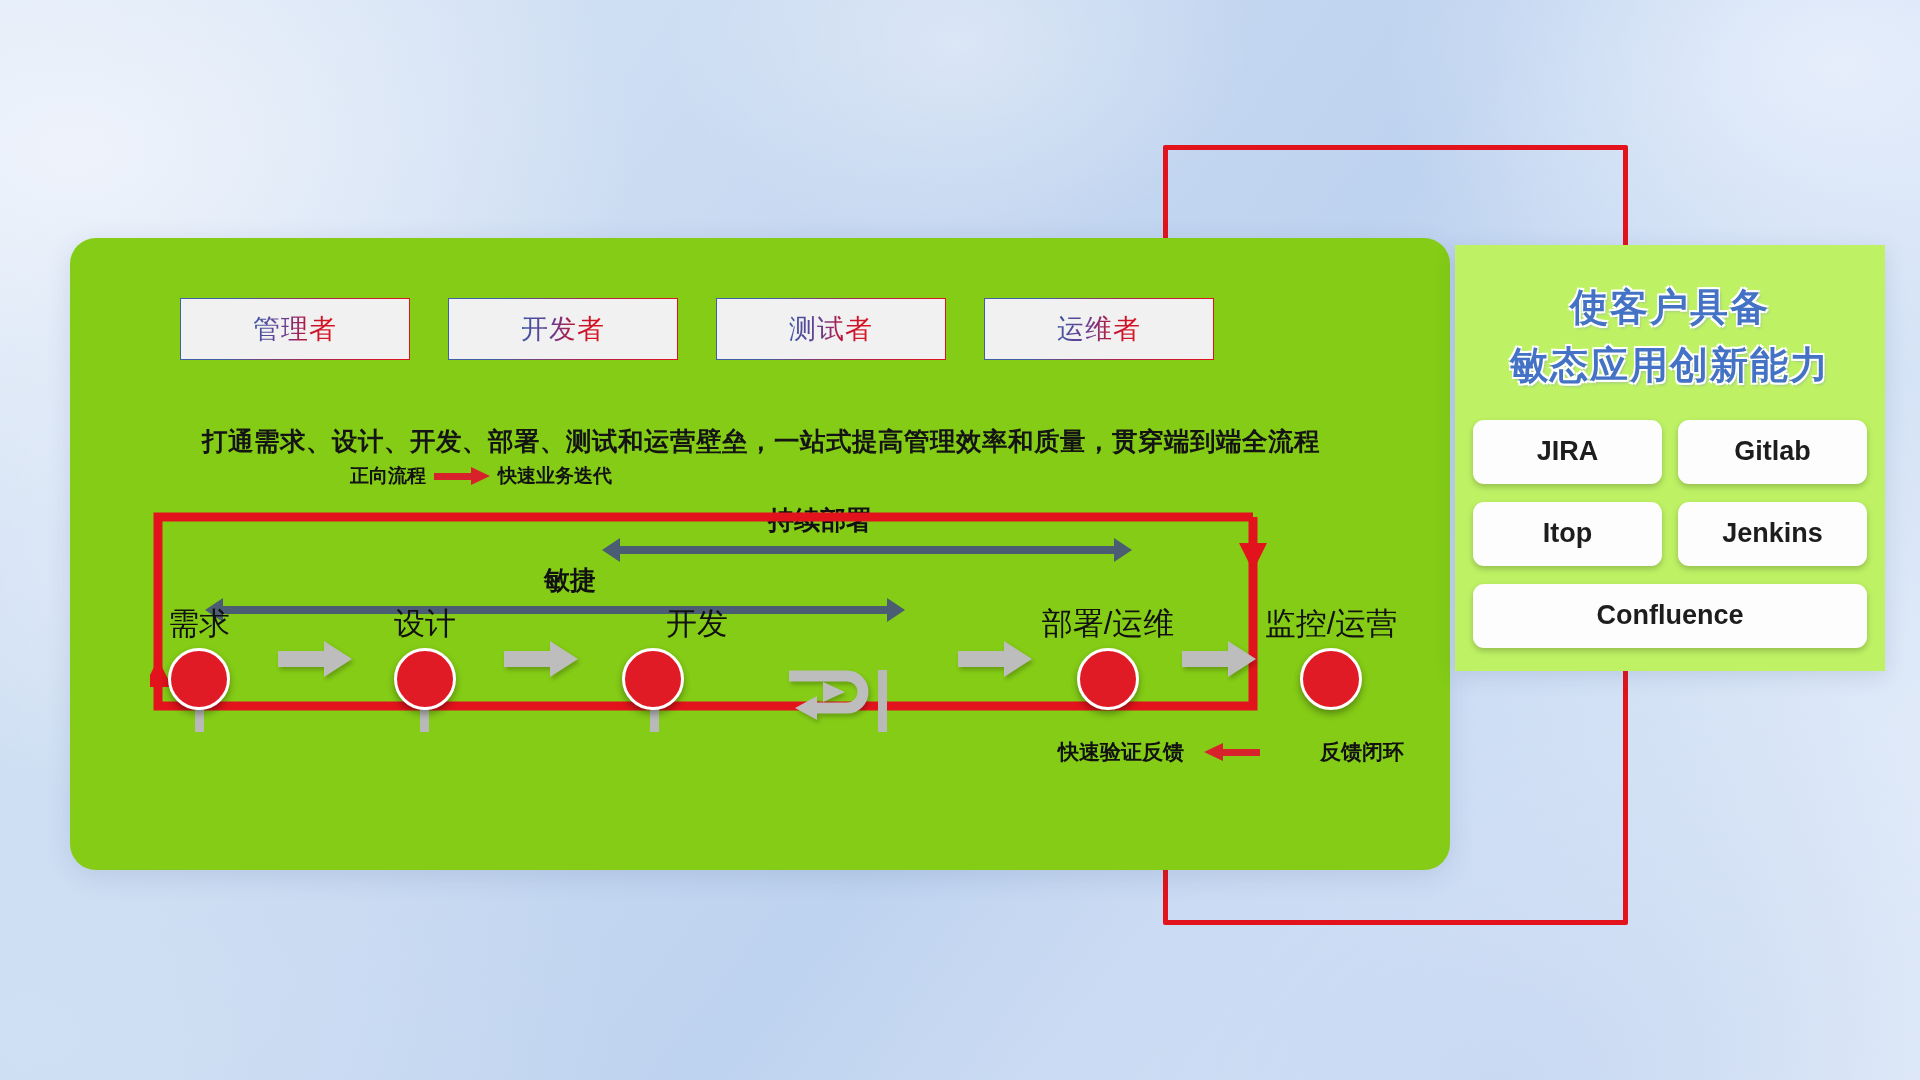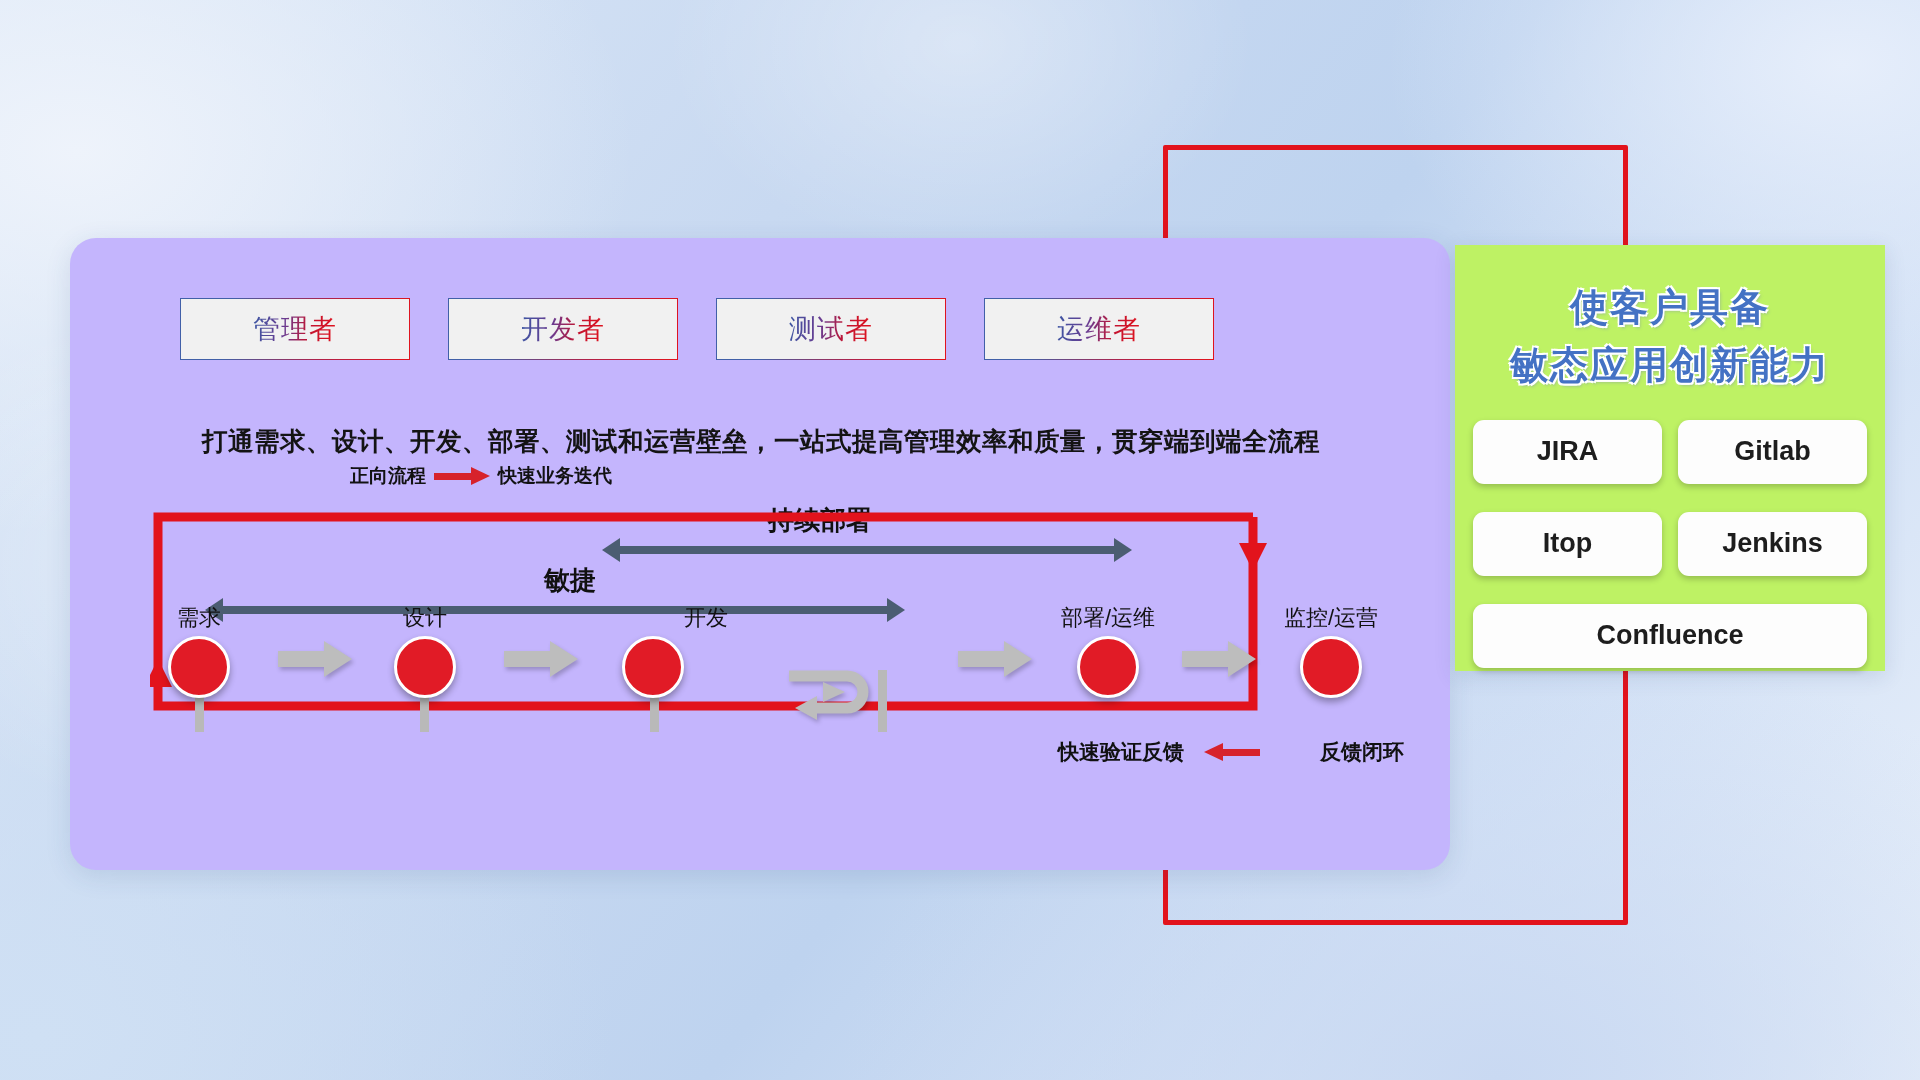--- a/index.html
+++ b/index.html
@@ -28,21 +28,21 @@
   
   #red-frame{
     position:absolute;left:1163px;top:145px;width:465px;height:780px;
     border:5px solid #E2131C;border-radius:2px;
     box-sizing:border-box;background:transparent;
   }
 
   
   #card{
     position:absolute;left:70px;top:238px;width:1380px;height:632px;
-    background:#c4b5fd;border-radius:26px;
+    background:#84cc16;border-radius:26px;
     box-shadow:0 6px 26px rgba(40,70,120,.13);
     overflow:hidden;
   }
 
   
   #roles{position:absolute;left:110px;top:60px;display:flex;gap:38px;}
   .role-box{
     width:230px;height:62px;
     background:#f1f1f1;
     border:1.6px solid;
@@ -100,21 +100,21 @@
     border-left:18px solid #4B5D72;
   }
 
   
   #loop{position:absolute;left:80px;top:271px;width:1200px;height:205px;}
 
   
   #pipeline{position:absolute;left:0;top:0;width:1380px;height:632px;pointer-events:none;}
   .stage{position:absolute;text-align:center;width:150px;}
   .stage .lbl{
-    font-size:22px;color:#111;white-space:nowrap;margin-bottom:3px;
+    font-size:31px;color:#111;white-space:nowrap;margin-bottom:3px;
   }
   .dot{
     width:62px;height:62px;border-radius:50%;
     background:#E11B26;border:3px solid #ffffff;
     margin:0 auto;
     box-shadow:0 4px 7px rgba(0,0,0,.33);
     box-sizing:border-box;
   }
 
   
@@ -146,21 +146,21 @@
   #panel-title{
     text-align:center;padding-top:34px;
   }
   #panel-title div{
     font-size:38px;font-weight:bold;color:#4472C4;letter-spacing:2px;line-height:1.52;
     text-shadow:
       -1.6px -1.6px 0 #ffffff, 1.6px -1.6px 0 #ffffff,
       -1.6px  1.6px 0 #ffffff, 1.6px  1.6px 0 #ffffff,
       2px 3px 3px rgba(120,140,180,.45);
   }
-  #tools{margin:25px 18px 0 18px;display:flex;flex-wrap:wrap;gap:28px 16px;}
+  #tools{margin:25px 18px 0 18px;display:flex;flex-wrap:wrap;gap:18px 16px;}
   .tool{
     height:64px;border-radius:11px;background:#fdfdfd;
     display:flex;align-items:center;justify-content:center;
     font-size:27px;font-weight:bold;color:#1d1d1d;
     box-shadow:0 3px 6px rgba(0,0,0,.22);
     flex:0 0 calc(50% - 8px);box-sizing:border-box;
   }
   .tool.wide{flex:0 0 100%;}
 </style>
 </head>

